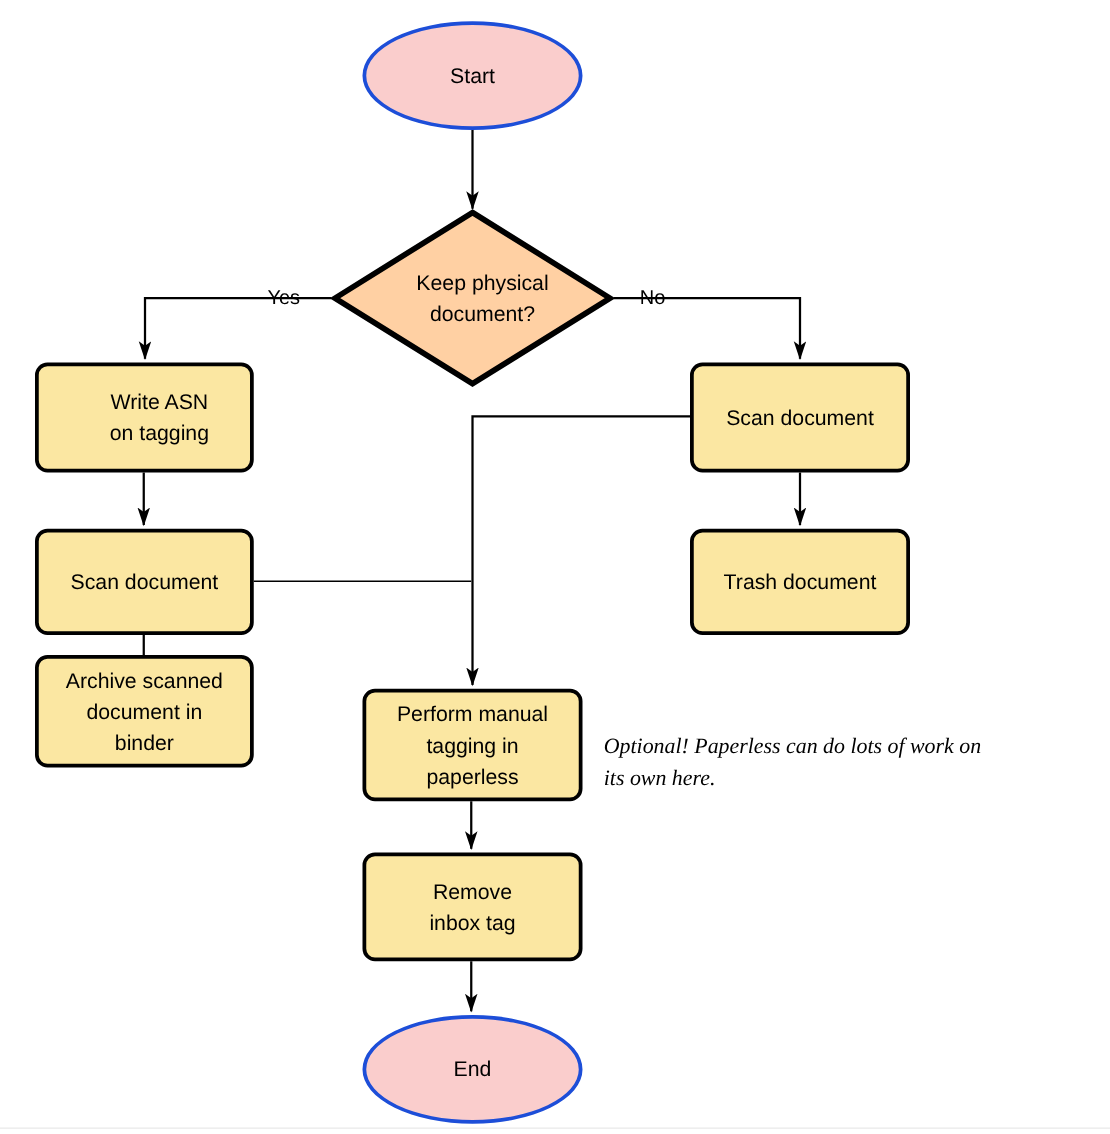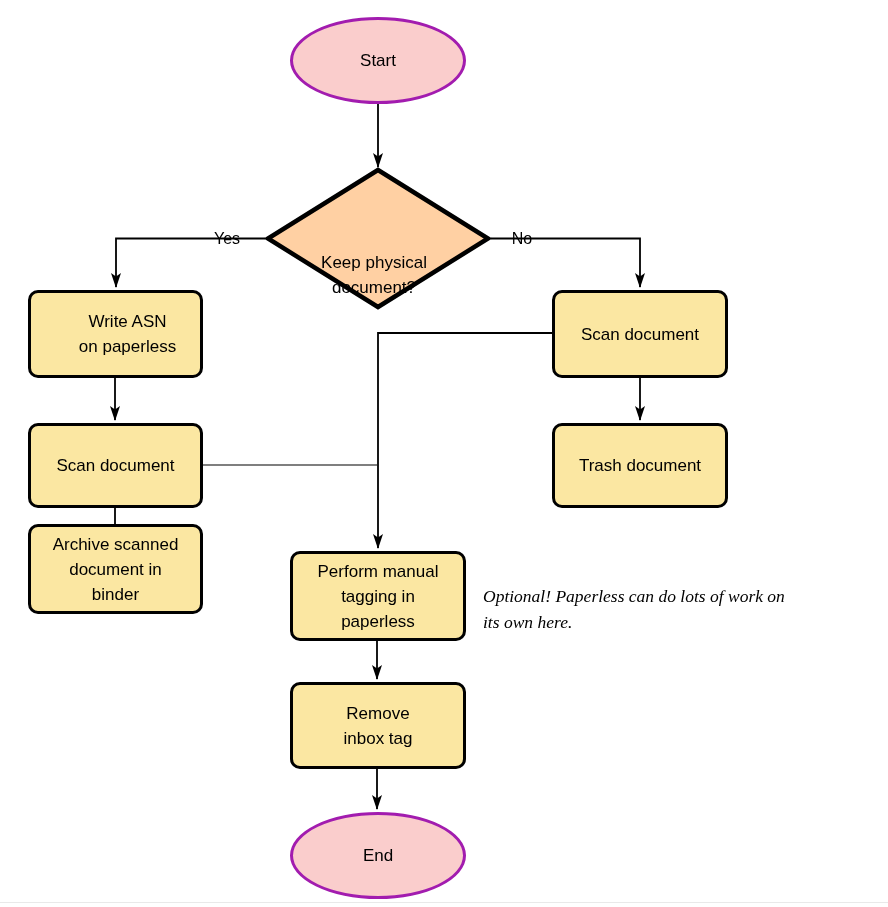--- a/index.html
+++ b/index.html
@@ -35,21 +35,21 @@
     line-height: 25px;
     color: #000000;
   }
   .process {
     background: #FBE7A2;
     border: 3px solid #000000;
     border-radius: 10px;
   }
   .terminator {
     background: #FACDCC;
-    border: 3px solid #a21caf;
+    border: 3px solid #1d4ed8;
     border-radius: 50%;
   }
   .diamond-label {
     position: absolute;
     display: flex;
     flex-direction: column;
     align-items: center;
     justify-content: center;
     text-align: center;
     font-size: 17px;
@@ -106,28 +106,28 @@
   </svg>
 
   <div class="node terminator" style="left:290px; top:17px; width:176px; height:87px;">
     <span class="ln">Start</span>
   </div>
 
   <div class="node terminator" style="left:290px; top:812px; width:176px; height:87px;">
     <span class="ln">End</span>
   </div>
 
-  <div class="diamond-label" style="left:276px; top:213px; width:196px; height:52px;margin-top:36px;">
+  <div class="diamond-label" style="left:288px; top:213px; width:196px; height:52px;">
     <span class="ln">Keep physical</span>
     <span class="ln">document?</span>
   </div>
 
   <div class="node process" style="left:28px; top:290px; width:175px; height:88px;padding-left:24px;">
     <span class="ln">Write ASN</span>
-    <span class="ln">on paperless</span>
+    <span class="ln">on tagging</span>
   </div>
 
   <div class="node process" style="left:28px; top:423px; width:175px; height:85px;">
     <span class="ln">Scan document</span>
   </div>
 
   <div class="node process" style="left:28px; top:524px; width:175px; height:90px;">
     <span class="ln">Archive scanned</span>
     <span class="ln">document in</span>
     <span class="ln">binder</span>

